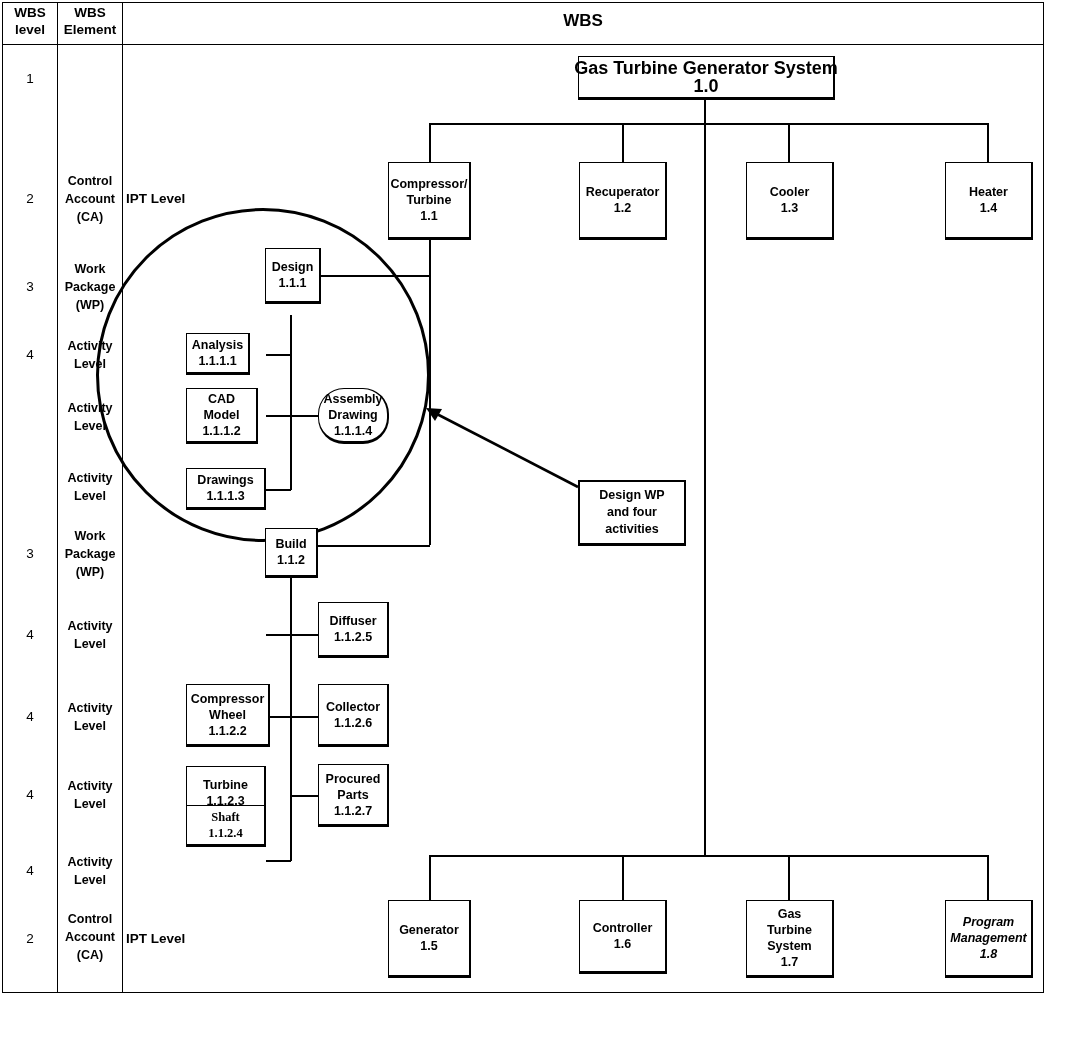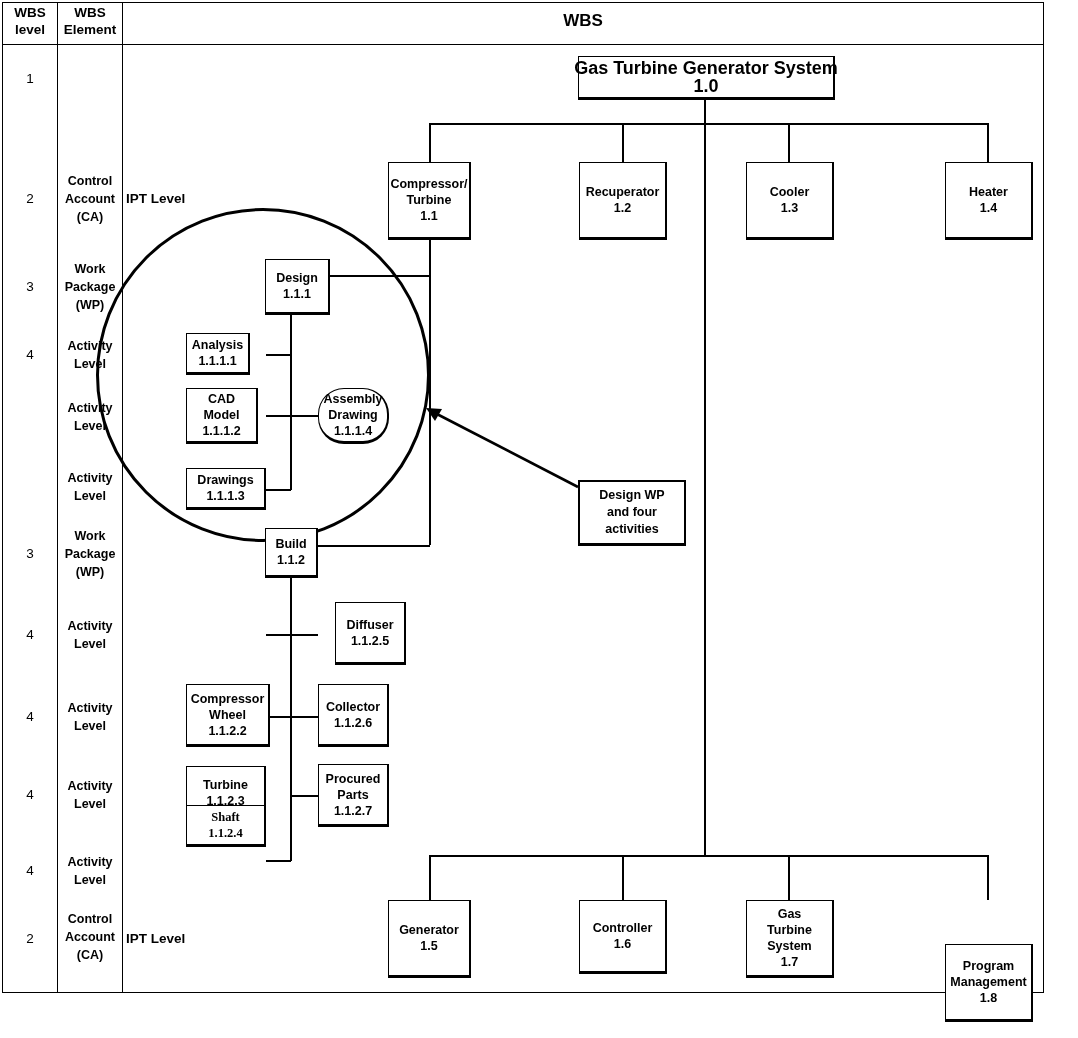--- a/index.html
+++ b/index.html
@@ -288,21 +288,21 @@
     </div>
   </div>
 
   <div class="node" style="left:945px; top:162px; width:88px; height:78px;">
     <div>
       <span>Heater</span>
       <span>1.4</span>
     </div>
   </div>
 
-  <div class="node" style="left:265px; top:259px; width:65px; height:56px;">
+  <div class="node" style="left:265px; top:248px; width:56px; height:56px;">
     <div>
       <span>Design</span>
       <span>1.1.1</span>
     </div>
   </div>
 
   <div class="node" style="left:186px; top:333px; width:64px; height:42px;">
     <div>
       <span>Analysis</span>
       <span>1.1.1.1</span>
@@ -355,21 +355,21 @@
     </div>
   </div>
 
   <div class="node" style="left:186px; top:805px; width:80px; height:42px;font-family:Liberation Serif, serif;">
     <div>
       <span>Shaft</span>
       <span>1.1.2.4</span>
     </div>
   </div>
 
-  <div class="node" style="left:318px; top:602px; width:71px; height:63px;margin-left:17px;">
+  <div class="node" style="left:318px; top:602px; width:71px; height:56px;">
     <div>
       <span>Diffuser</span>
       <span>1.1.2.5</span>
     </div>
   </div>
 
   <div class="node" style="left:318px; top:684px; width:71px; height:63px;">
     <div>
       <span>Collector</span>
       <span>1.1.2.6</span>
@@ -408,21 +408,21 @@
 
   <div class="node" style="left:746px; top:900px; width:88px; height:78px;">
     <div>
       <span>Gas</span>
       <span>Turbine</span>
       <span>System</span>
       <span>1.7</span>
     </div>
   </div>
 
-  <div class="node" style="left:945px; top:944px; width:88px; height:78px;">
+  <div class="node" style="left:945px; top:900px; width:88px; height:78px;font-style:italic;">
     <div>
       <span>Program</span>
       <span>Management</span>
       <span>1.8</span>
     </div>
   </div>
 
 </div>
 
 </body></html>

